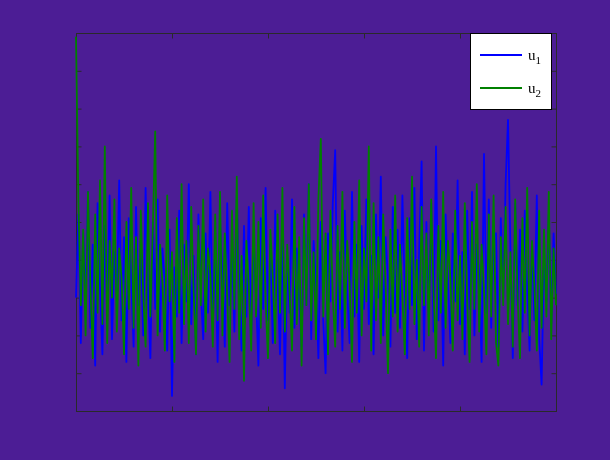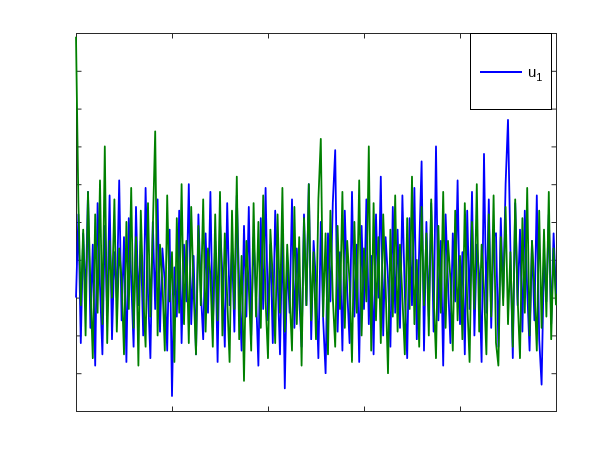--- a/index.html
+++ b/index.html
@@ -1,17 +1,17 @@
 <!DOCTYPE html>
 <html><head>
 <meta charset="utf-8">
 <style>
   html,body{margin:0;padding:0;background:#000;}
-  #figure{position:relative;width:610px;height:460px;background:#ffffff;overflow:hidden;
-          font-family:Liberation Sans, sans-serif;}
+  #figure{position:relative;width:610px;height:460px;background:#4c1d95;overflow:hidden;
+          font-family:Liberation Serif, serif;}
   #plot-svg{position:absolute;left:0;top:0;}
   .legend{position:absolute;left:470px;top:33px;width:82px;height:77px;
           background:#ffffff;border:1px solid #000000;box-sizing:border-box;
           display:flex;flex-direction:column;justify-content:center;gap:11px;z-index:5;}
   .legend-entry{display:flex;align-items:center;height:22px;padding-left:9px;}
   .legend-line{display:inline-block;width:42px;height:0;border-top:2px solid #000;margin-right:6px;flex:0 0 auto;}
   .legend-label{color:#000;font-size:15px;line-height:15px;white-space:nowrap;}
   .legend-label sub{font-size:11px;line-height:0;}
 </style>
 </head>
@@ -56,14 +56,18 @@
       <line x1="556.5" y1="411.5" x2="551.5" y2="411.5" stroke="#2a2a2a" stroke-width="1"></line>
       <polyline points="76.0,297.6 78.4,214.4 80.8,343.0 83.2,233.3 85.6,301.4 88.0,191.8 90.4,327.8 92.8,244.7 95.2,365.6 97.6,203.1 100.0,286.3 102.4,354.3 104.8,225.8 107.2,312.7 109.6,195.5 112.0,339.2 114.4,252.2 116.8,297.6 119.2,180.4 121.6,320.3 124.0,237.1 126.4,361.9 128.8,218.2 131.2,278.7 133.6,346.7 136.0,206.9 138.4,305.2 140.8,240.9 143.2,335.4 145.6,188.0 148.0,293.8 150.4,358.1 152.8,222.0 155.2,308.9 157.6,199.3 160.0,331.6 162.4,248.5 164.8,282.5 167.2,350.5 169.6,229.6 172.0,395.9 174.4,267.4 176.8,316.5 179.2,210.7 181.6,343.0 184.0,244.7 186.4,301.4 188.8,184.2 191.2,324.1 193.6,256.0 196.0,354.3 198.4,214.4 200.8,290.0 203.2,339.2 205.6,233.3 208.0,312.7 210.4,191.8 212.8,327.8 215.2,240.9 217.6,361.9 220.0,222.0 222.4,274.9 224.8,346.7 227.2,203.1 229.6,305.2 232.0,248.5 234.4,331.6 236.8,195.5 239.2,286.3 241.6,350.5 244.0,225.8 246.4,316.5 248.8,206.9 251.2,335.4 253.6,237.1 256.0,293.8 258.4,365.6 260.8,218.2 263.2,308.9 265.6,188.0 268.0,320.3 270.4,244.7 272.8,343.0 275.2,210.7 277.6,278.7 280.0,354.3 282.4,229.6 284.8,388.3 287.2,259.8 289.6,312.7 292.0,199.3 294.4,327.8 296.8,248.5 299.2,297.6 301.6,346.7 304.0,214.4 306.4,305.2 308.8,184.2 311.2,339.2 313.6,240.9 316.0,282.5 318.4,358.1 320.8,222.0 323.2,320.3 325.6,373.2 328.0,233.3 330.4,301.4 332.8,203.1 335.2,150.2 337.6,331.6 340.0,252.2 342.4,350.5 344.8,210.7 347.2,290.0 349.6,343.0 352.0,191.8 354.4,316.5 356.8,244.7 359.2,361.9 361.6,225.8 364.0,308.9 366.4,199.3 368.8,324.1 371.2,256.0 373.6,354.3 376.0,214.4 378.4,297.6 380.8,176.6 383.2,335.4 385.6,237.1 388.0,278.7 390.4,346.7 392.8,206.9 395.2,312.7 397.6,229.6 400.0,327.8 402.4,195.5 404.8,293.8 407.2,358.1 409.6,218.2 412.0,305.2 414.4,188.0 416.8,339.2 419.2,248.5 421.6,161.5 424.0,350.5 426.4,222.0 428.8,316.5 431.2,203.1 433.6,331.6 436.0,146.4 438.4,320.3 440.8,240.9 443.2,365.6 445.6,214.4 448.0,282.5 450.4,343.0 452.8,233.3 455.2,301.4 457.6,180.4 460.0,324.1 462.4,252.2 464.8,354.3 467.2,210.7 469.6,308.9 472.0,191.8 474.4,335.4 476.8,244.7 479.2,274.9 481.6,361.9 484.0,154.0 486.4,312.7 488.8,199.3 491.2,327.8 493.6,237.1 496.0,233.3 498.4,346.7 500.8,218.2 503.2,297.6 505.6,184.2 508.0,119.9 510.4,248.5 512.8,358.1 515.2,203.1 517.6,305.2 520.0,229.6 522.4,331.6 524.8,210.7 527.2,290.0 529.6,350.5 532.0,240.9 534.4,320.3 536.8,195.5 539.2,339.2 541.6,384.5 544.0,256.0 546.4,301.4 548.8,214.4 551.2,324.1 553.6,233.3 556.0,293.8" fill="none" stroke="#0000ff" stroke-width="1.8" stroke-linejoin="round"></polyline>
       <polyline points="76.0,36.8 78.4,203.1 80.8,305.2 83.2,229.6 85.6,335.4 88.0,191.8 90.4,286.3 92.8,358.1 95.2,214.4 97.6,312.7 100.0,180.4 102.4,324.1 104.8,146.4 107.2,343.0 109.6,240.9 112.0,297.6 114.4,199.3 116.8,331.6 119.2,248.5 121.6,278.7 124.0,354.3 126.4,222.0 128.8,308.9 131.2,188.0 133.6,327.8 136.0,237.1 138.4,365.6 140.8,210.7 143.2,293.8 145.6,346.7 148.0,203.1 150.4,316.5 152.8,229.6 155.2,131.3 157.6,335.4 160.0,244.7 162.4,282.5 164.8,350.5 167.2,195.5 169.6,301.4 172.0,252.2 174.4,361.9 176.8,218.2 179.2,312.7 181.6,184.2 184.0,324.1 186.4,240.9 188.8,343.0 191.2,206.9 193.6,290.0 196.0,354.3 198.4,225.8 200.8,305.2 203.2,199.3 205.6,331.6 208.0,248.5 210.4,274.9 212.8,346.7 215.2,214.4 217.6,320.3 220.0,191.8 222.4,335.4 224.8,233.3 227.2,297.6 229.6,361.9 232.0,210.7 234.4,308.9 236.8,176.6 239.2,339.2 241.6,256.0 244.0,380.8 246.4,240.9 248.8,286.3 251.2,350.5 253.6,203.1 256.0,316.5 258.4,222.0 260.8,327.8 263.2,195.5 265.6,301.4 268.0,358.1 270.4,229.6 272.8,278.7 275.2,343.0 277.6,214.4 280.0,312.7 282.4,188.0 284.8,331.6 287.2,244.7 289.6,293.8 292.0,350.5 294.4,206.9 296.8,324.1 299.2,237.1 301.6,365.6 304.0,218.2 306.4,305.2 308.8,184.2 311.2,320.3 313.6,252.2 316.0,339.2 318.4,199.3 320.8,138.8 323.2,316.5 325.6,233.3 328.0,354.3 330.4,210.7 332.8,297.6 335.2,346.7 337.6,225.8 340.0,308.9 342.4,191.8 344.8,327.8 347.2,240.9 349.6,282.5 352.0,361.9 354.4,222.0 356.8,312.7 359.2,180.4 361.6,335.4 364.0,248.5 366.4,301.4 368.8,146.4 371.2,350.5 373.6,203.1 376.0,320.3 378.4,237.1 380.8,343.0 383.2,214.4 385.6,286.3 388.0,373.2 390.4,229.6 392.8,316.5 395.2,195.5 397.6,331.6 400.0,244.7 402.4,297.6 404.8,354.3 407.2,218.2 409.6,308.9 412.0,176.6 414.4,324.1 416.8,259.8 419.2,346.7 421.6,206.9 424.0,305.2 426.4,233.3 428.8,335.4 431.2,199.3 433.6,293.8 436.0,358.1 438.4,225.8 440.8,312.7 443.2,191.8 445.6,327.8 448.0,240.9 450.4,278.7 452.8,350.5 455.2,210.7 457.6,320.3 460.0,256.0 462.4,339.2 464.8,203.1 467.2,301.4 469.6,361.9 472.0,222.0 474.4,308.9 476.8,184.2 479.2,331.6 481.6,244.7 484.0,290.0 486.4,354.3 488.8,214.4 491.2,316.5 493.6,195.5 496.0,343.0 498.4,365.6 500.8,237.1 503.2,305.2 505.6,206.9 508.0,324.1 510.4,252.2 512.8,346.7 515.2,199.3 517.6,297.6 520.0,358.1 522.4,218.2 524.8,312.7 527.2,188.0 529.6,335.4 532.0,240.9 534.4,286.3 536.8,350.5 539.2,210.7 541.6,327.8 544.0,229.6 546.4,316.5 548.8,191.8 551.2,339.2 553.6,248.5 556.0,305.2" fill="none" stroke="#008000" stroke-width="1.8" stroke-linejoin="round"></polyline>
     </svg>
 
   <div class="legend">
     <div class="legend-entry">
       <span class="legend-line" style="border-top-color: rgb(0, 0, 255);"></span>
       <span class="legend-label"><span>u</span><sub>1</sub></span>
     </div>
+    <div class="legend-entry">
+      <span class="legend-line" style="border-top-color: rgb(0, 128, 0);"></span>
+      <span class="legend-label"><span>u</span><sub>2</sub></span>
+    </div>
   </div>
 </div>
 
 </body></html>

